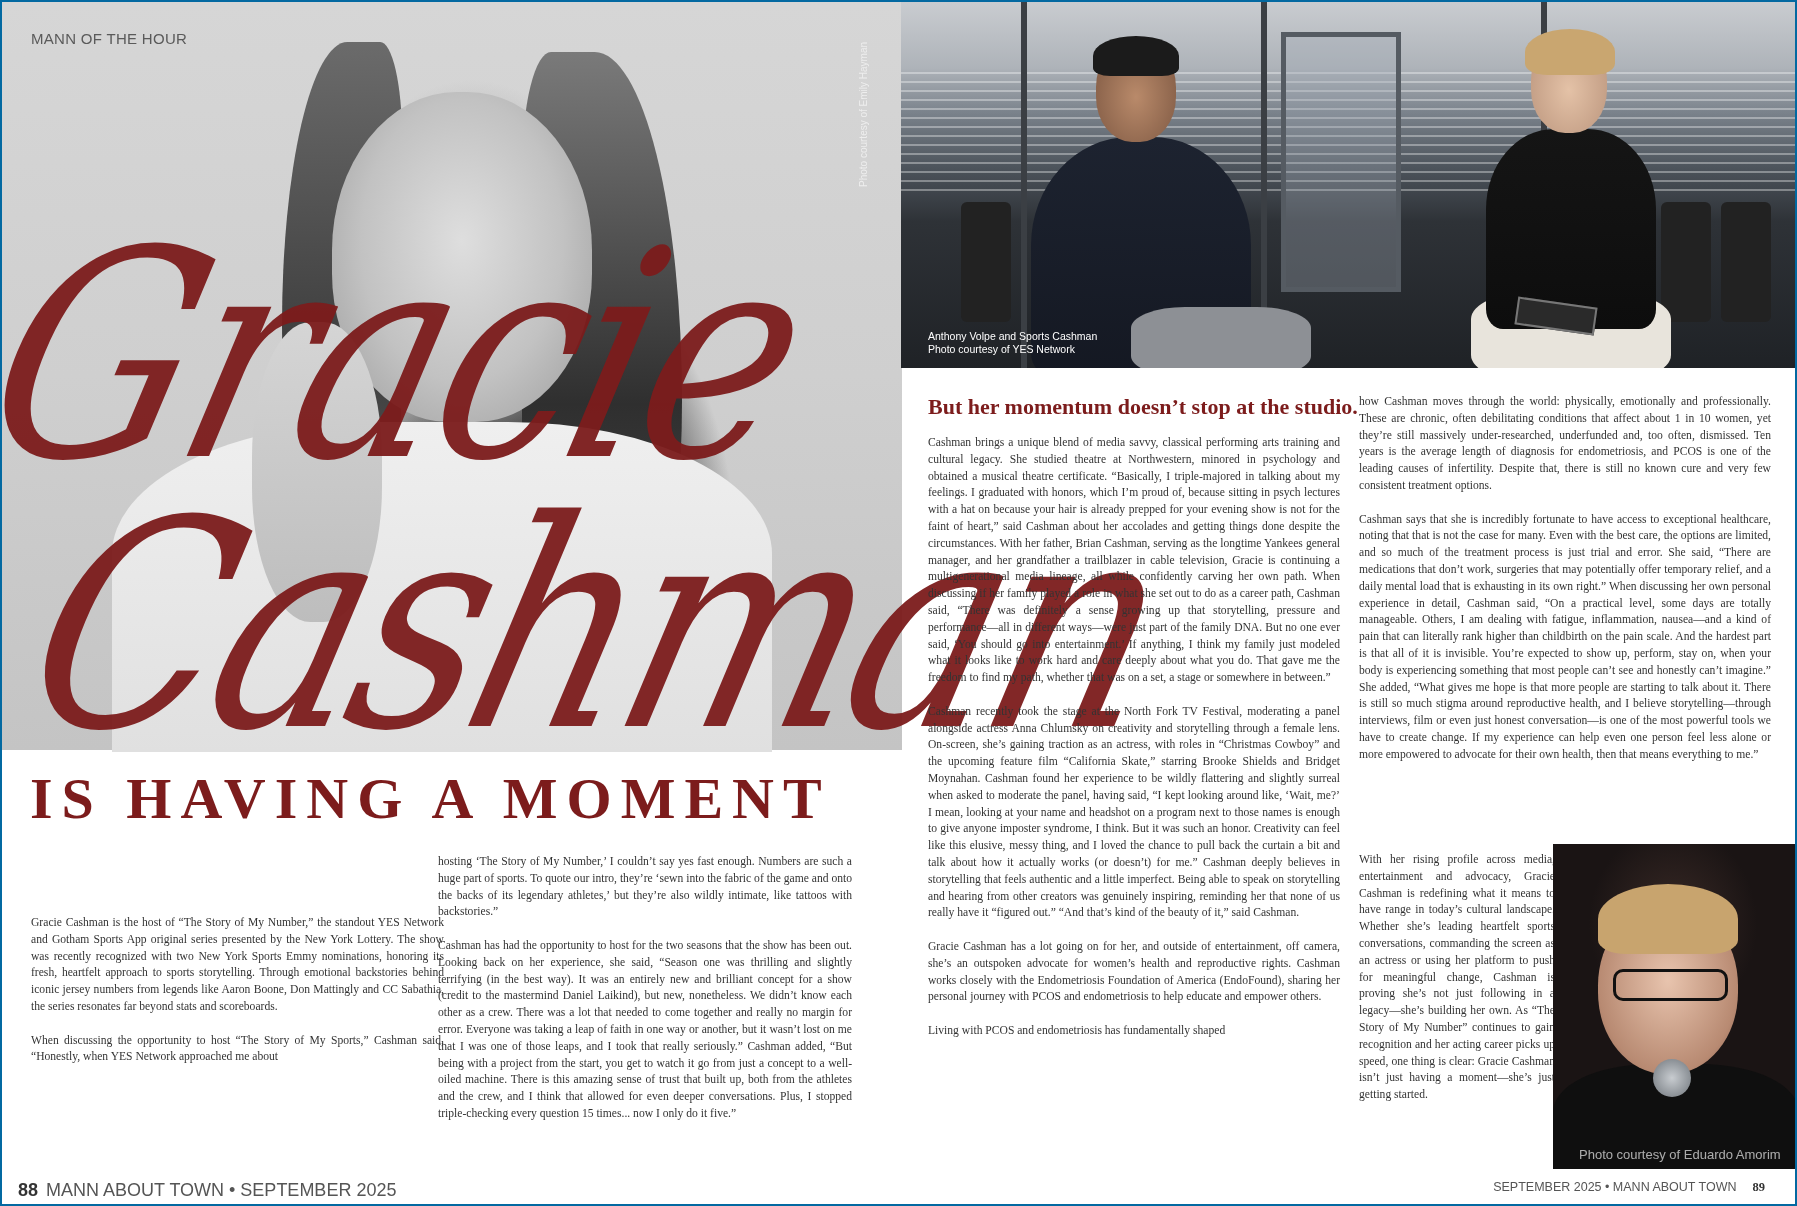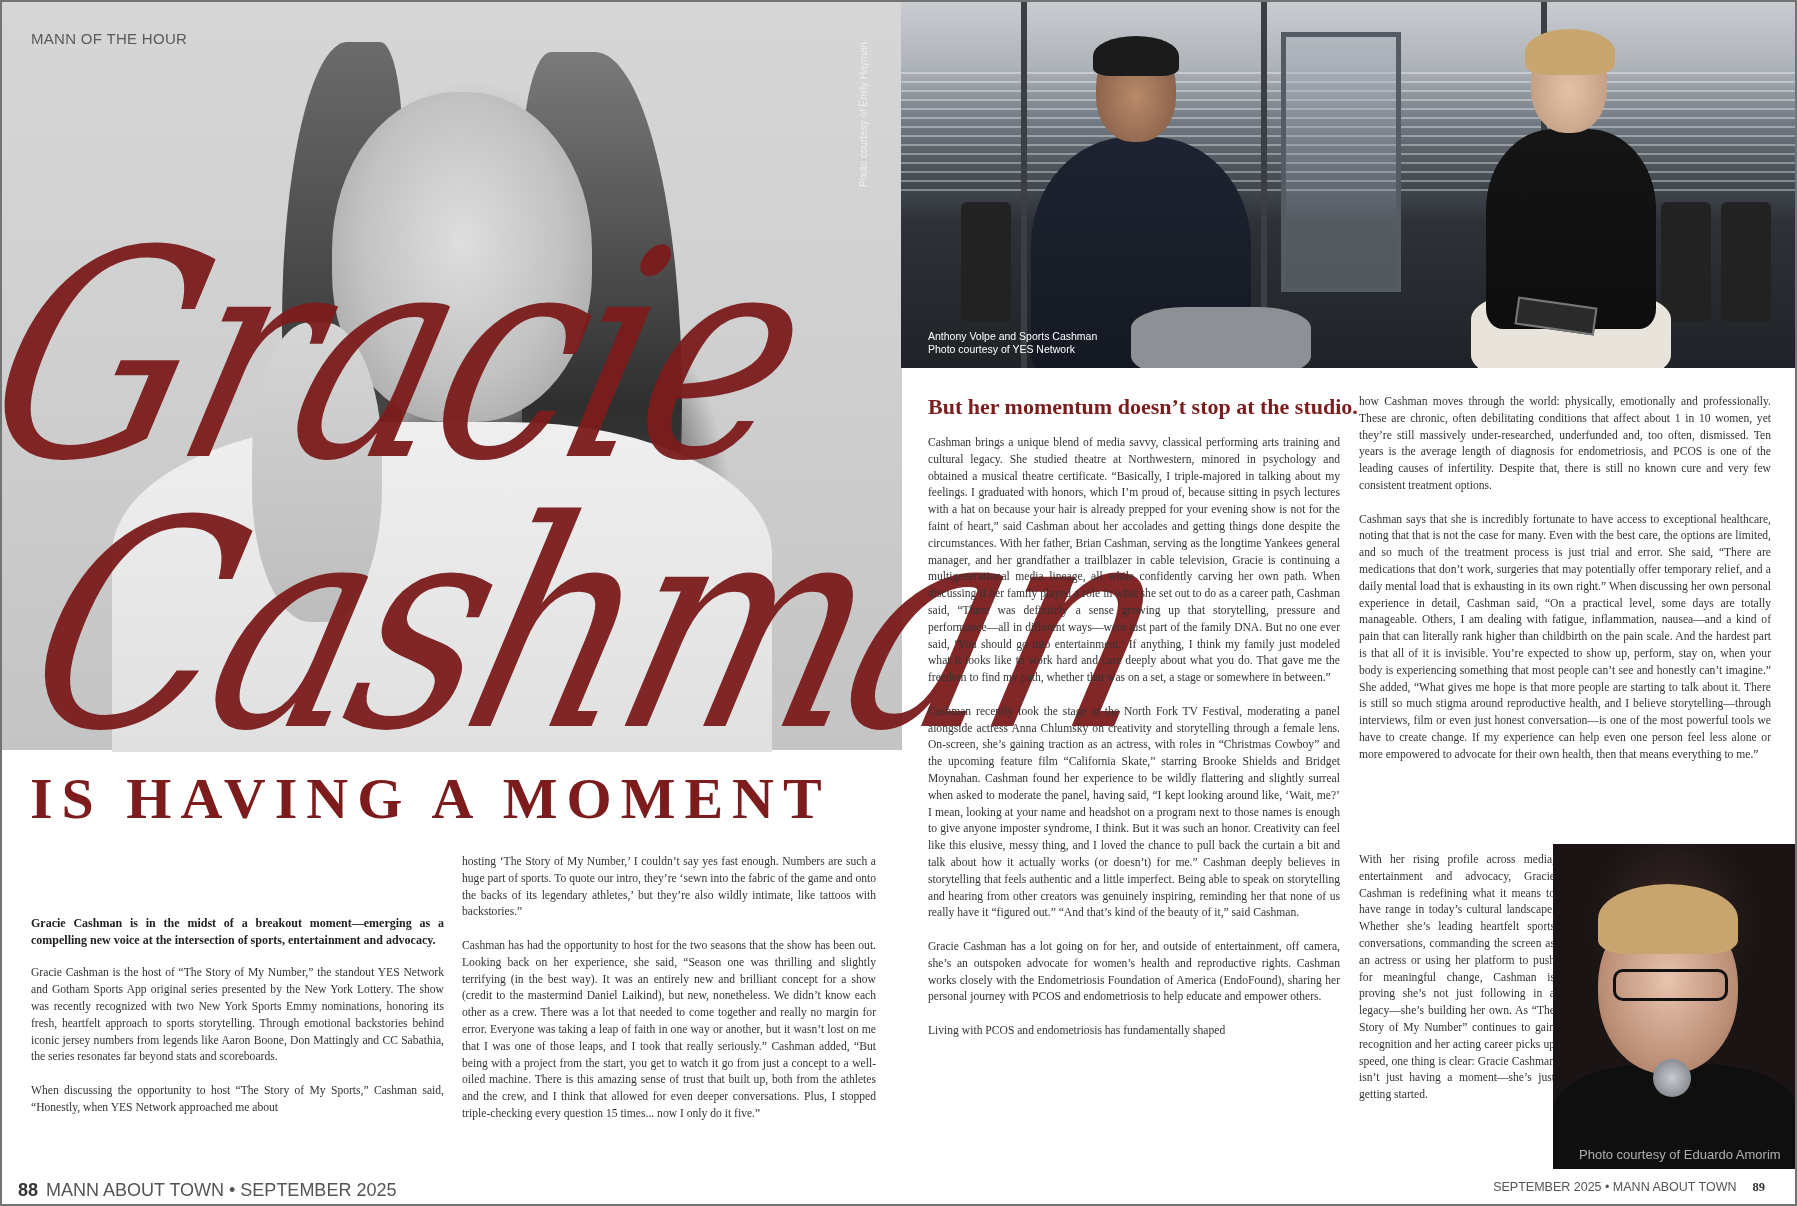--- a/index.html
+++ b/index.html
@@ -1,18 +1,18 @@
 <!DOCTYPE html>
 <html><head>
 <meta charset="utf-8">
 <style>
   * { box-sizing: border-box; margin: 0; padding: 0; }
   html, body { width: 1797px; height: 1206px; overflow: hidden; background: #fff; }
   body { font-family: "Liberation Serif", serif; color: #2b2b2b; position: relative; }
-  .spread { position: absolute; left: 0; top: 0; width: 1797px; height: 1206px; border: 2px solid #737373; background: #fff; overflow: hidden; }
+  .spread { position: absolute; left: 0; top: 0; width: 1797px; height: 1206px; border: 2px solid #0369a1; background: #fff; overflow: hidden; }
 
   
   .left-photo { position: absolute; left: 0; top: 0; width: 900px; height: 748px;
     background: radial-gradient(ellipse 200px 260px at 470px 260px, #c9c9c9 0%, #b5b5b5 40%, rgba(0,0,0,0) 70%),
                 radial-gradient(ellipse 260px 420px at 540px 560px, #3a3a3a 0%, #555 50%, rgba(0,0,0,0) 75%),
                 linear-gradient(180deg, #d6d6d6 0%, #cfcfcf 50%, #c4c4c4 100%); }
   .portrait-face { position: absolute; left: 330px; top: 90px; width: 260px; height: 330px; border-radius: 48% 48% 45% 45%; background: radial-gradient(ellipse at 50% 45%, #dedede 0%, #c2c2c2 55%, #9a9a9a 100%); }
   .portrait-hair-l { position: absolute; left: 280px; top: 40px; width: 120px; height: 520px; border-radius: 60% 20% 40% 50%; background: linear-gradient(180deg, #6b6b6b, #3d3d3d 60%, #5a5a5a); }
   .portrait-hair-r { position: absolute; left: 520px; top: 50px; width: 160px; height: 640px; border-radius: 20% 60% 50% 40%; background: linear-gradient(180deg, #7a7a7a, #2f2f2f 55%, #4d4d4d); }
   .portrait-shirt { position: absolute; left: 110px; top: 420px; width: 660px; height: 330px; border-radius: 40% 40% 0 0; background: linear-gradient(180deg, #efefef, #e0e0e0); }
@@ -24,21 +24,21 @@
   .script-gracie { position: absolute; left: 0; top: 230px; font-family: "DejaVu Serif", serif; font-style: italic; font-size: 250px; color: #7c1c1c; line-height: 1; letter-spacing: -8px; transform: skewX(-14deg) scaleY(1.15); opacity: 0.95; }
   .script-cashman { position: absolute; left: 40px; top: 500px; font-family: "DejaVu Serif", serif; font-style: italic; font-size: 250px; color: #7c1c1c; line-height: 1; letter-spacing: -10px; transform: skewX(-14deg) scaleY(1.15); opacity: 0.95; }
 
   .headline { position: absolute; left: 28px; top: 768px; font-family: "Liberation Serif", serif; font-size: 58px; color: #7c1c1c; letter-spacing: 9px; line-height: 1; white-space: nowrap; }
   .subhead { position: absolute; left: 29px; top: 840px; width: 400px; font-family: "Liberation Serif", serif; font-size: 23px; color: #2b2b2b; line-height: 33px; }
 
   .col { position: absolute; font-size: 11.6px; line-height: 16.8px; text-align: justify; color: #333; }
   .col p { margin-bottom: 16.8px; }
   .col p.lead { font-weight: bold; color: #222; font-size: 12px; }
   .col1 { left: 29px; top: 913px; width: 413px; }
-  .col2 { left: 460px; top: 852px; width: 414px; }
+  .col2 { left: 436px; top: 852px; width: 414px; }
 
   .footer-left { position: absolute; left: 16px; top: 1178px; font-family: "Liberation Sans", sans-serif; font-size: 18px; color: #555; }
   .footer-left .pg { font-weight: bold; color: #333; margin-right: 8px; }
   .footer-right { position: absolute; right: 30px; top: 1178px; font-family: "Liberation Sans", sans-serif; font-size: 12.5px; color: #555; }
   .footer-right .pg { font-weight: bold; color: #333; margin-left: 16px; font-family: Liberation Serif, serif; }
 
   
   .top-photo { position: absolute; left: 899px; top: 0; width: 898px; height: 366px;
     background: linear-gradient(180deg, #c9ccd0 0%, #aeb3b9 18%, #7b838c 30%, #4d545c 45%, #2e3237 60%, #1f2226 100%); overflow: hidden; }
   .stadium-rows { position: absolute; left: 0; top: 70px; width: 100%; height: 120px;
@@ -88,21 +88,20 @@
 
   <div class="section-label">MANN OF THE HOUR</div>
   <div class="photo-credit-vert">Photo courtesy of Emily Hayman</div>
 
   <div class="script-gracie">Gracie</div>
   <div class="script-cashman">Cashman</div>
 
   <h1 class="headline">IS HAVING A MOMENT</h1>
 
   <div class="col col1">
-    <p class="lead">Gracie Cashman is in the midst of a breakout moment—emerging as a compelling new voice at the intersection of sports, entertainment and advocacy.</p>
     <p>Gracie Cashman is the host of “The Story of My Number,” the standout YES Network and Gotham Sports App original series presented by the New York Lottery. The show was recently recognized with two New York Sports Emmy nominations, honoring its fresh, heartfelt approach to sports storytelling. Through emotional backstories behind iconic jersey numbers from legends like Aaron Boone, Don Mattingly and CC Sabathia, the series resonates far beyond stats and scoreboards.</p>
     <p>When discussing the opportunity to host “The Story of My Sports,” Cashman said, “Honestly, when YES Network approached me about</p>
   </div>
 
   <div class="col col2">
     <p>hosting ‘The Story of My Number,’ I couldn’t say yes fast enough. Numbers are such a huge part of sports. To quote our intro, they’re ‘sewn into the fabric of the game and onto the backs of its legendary athletes,’ but they’re also wildly intimate, like tattoos with backstories.”</p>
     <p>Cashman has had the opportunity to host for the two seasons that the show has been out. Looking back on her experience, she said, “Season one was thrilling and slightly terrifying (in the best way). It was an entirely new and brilliant concept for a show (credit to the mastermind Daniel Laikind), but new, nonetheless. We didn’t know each other as a crew. There was a lot that needed to come together and really no margin for error. Everyone was taking a leap of faith in one way or another, but it wasn’t lost on me that I was one of those leaps, and I took that really seriously.” Cashman added, “But being with a project from the start, you get to watch it go from just a concept to a well-oiled machine. There is this amazing sense of trust that built up, both from the athletes and the crew, and I think that allowed for even deeper conversations. Plus, I stopped triple-checking every question 15 times... now I only do it five.”</p>
   </div>
 
   <div class="footer-left">

